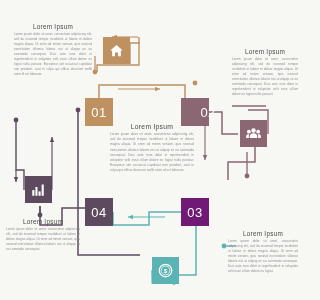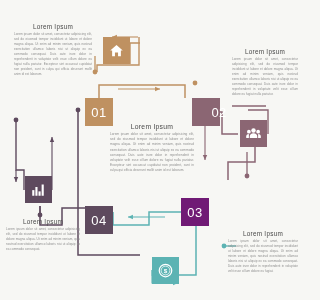--- a/index.html
+++ b/index.html
@@ -32,23 +32,23 @@
   #tb-center .tb-body{font-size:3.15px;}
 
   
   .num-box{
     position:absolute;width:28px;height:28px;
     display:flex;align-items:center;justify-content:center;
     color:#ffffff;font-size:13px;letter-spacing:.4px;
     box-sizing:border-box;
   }
   #num-01{left:85px; top:88px;}
-  #num-02{left:192px;top:88px;padding-left:26px;}
+  #num-02{left:181px;top:88px;padding-left:26px;}
   #num-03{left:181px;top:188px;}
-  #num-04{left:85px; top:196px;}
+  #num-04{left:85px; top:188px;}
 
   
   .icon-box{
     position:absolute;width:27px;height:27px;
     display:flex;align-items:center;justify-content:center;
     box-sizing:border-box;
   }
   #icon-home{left:103px;top:27px;}
   #icon-users{left:240px;top:110px;}
   #icon-money{left:152px;top:247px;}

